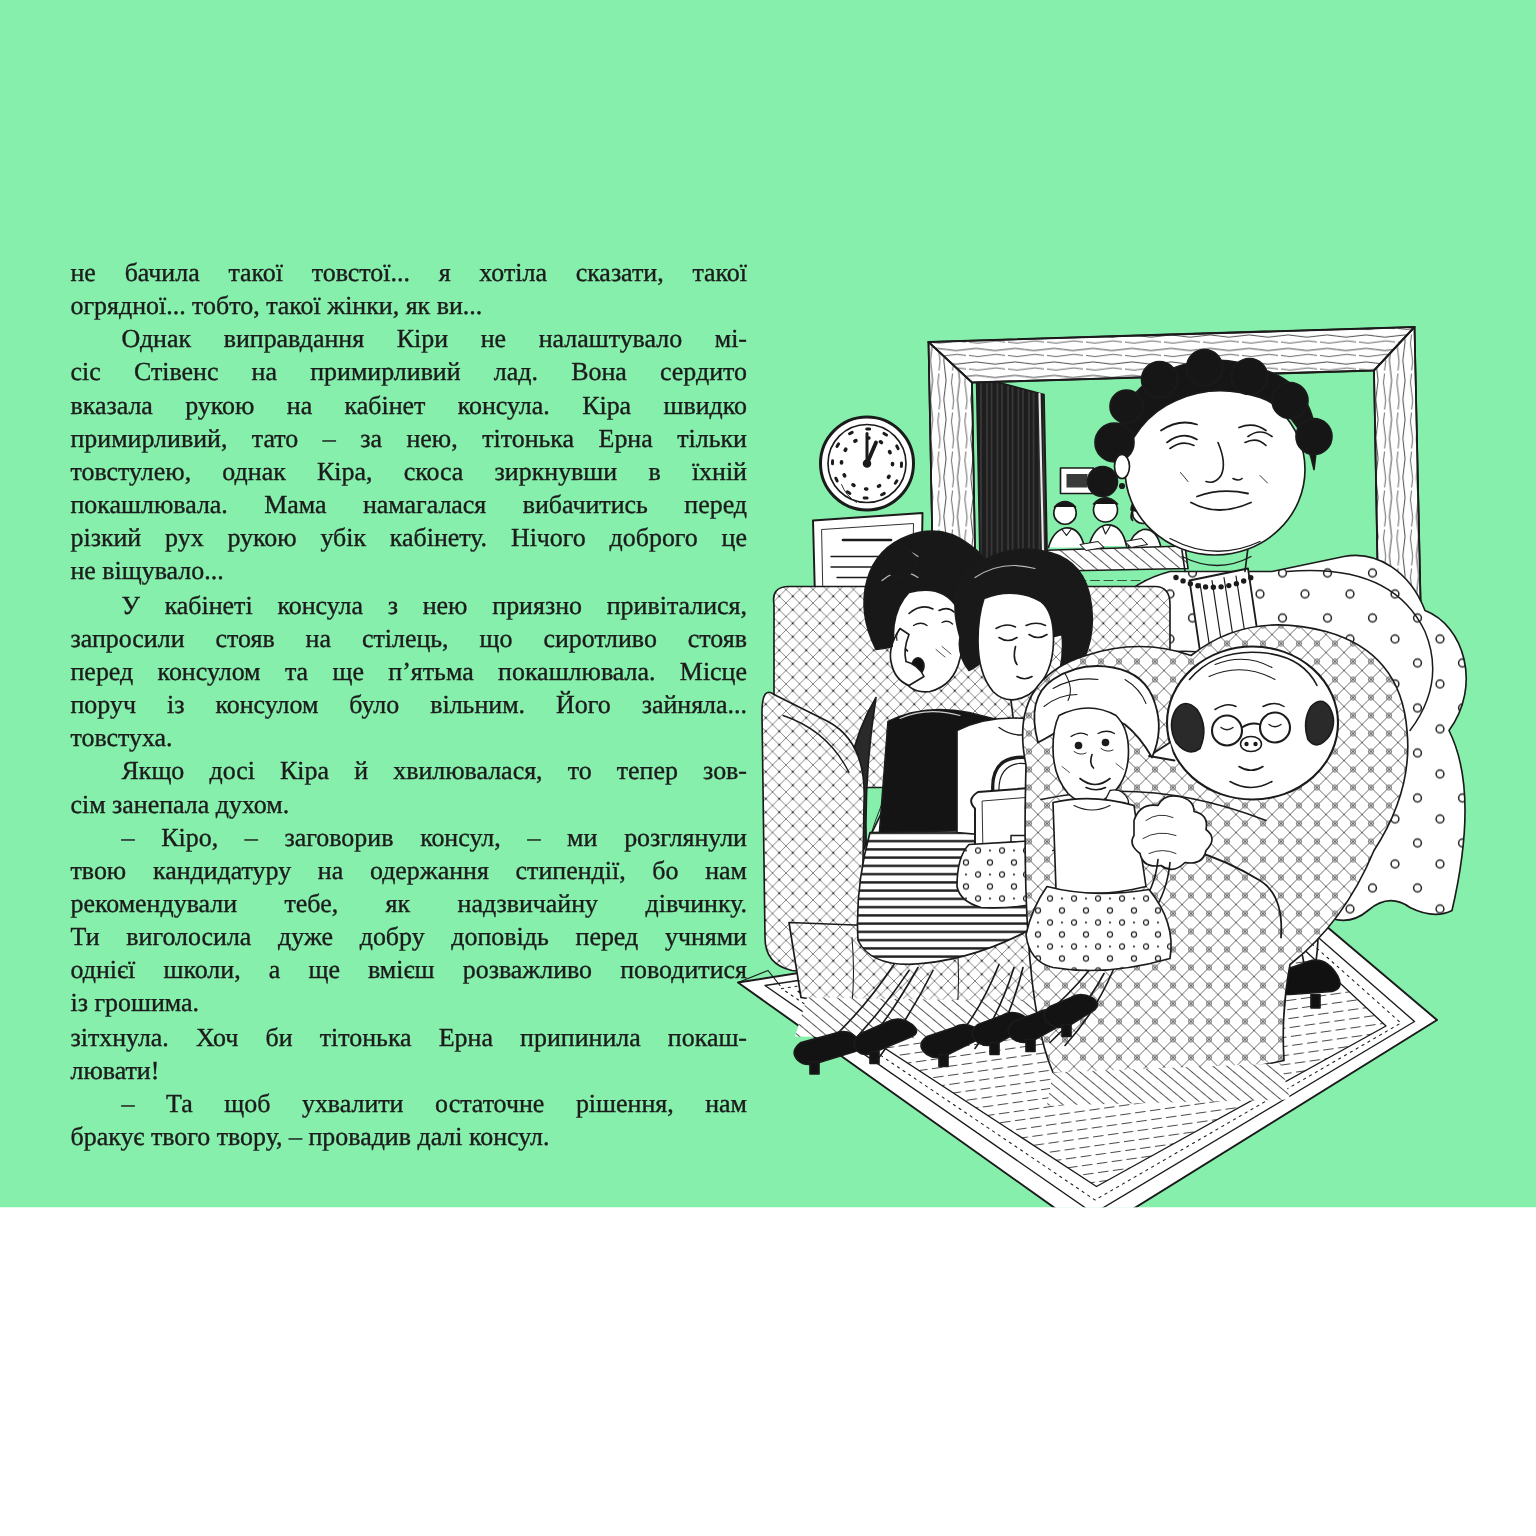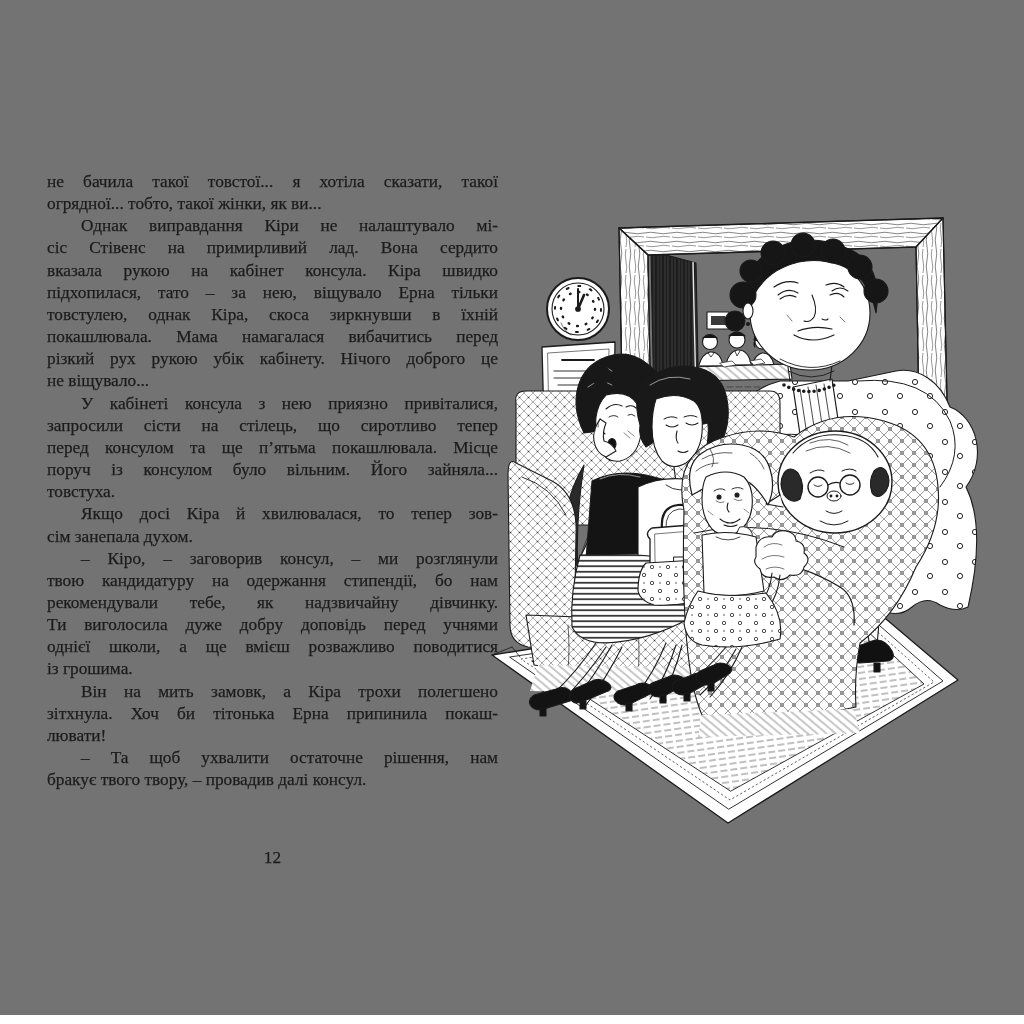--- a/index.html
+++ b/index.html
@@ -1,16 +1,16 @@
 <!DOCTYPE html>
 <html><head>
 <meta charset="utf-8">
 <style>
   html,body{margin:0;padding:0;background:#ffffff;}
-  .page{position:relative;width:1024px;height:1015px;background:#737373;overflow:hidden;
+  .page{position:relative;width:1024px;height:805px;background:#86efac;overflow:hidden;
         font-family:"Liberation Serif","DejaVu Serif",serif;}
   .text-column{position:absolute;left:47px;top:171px;width:451px;
         font-size:17.3px;line-height:22.15px;color:#1c1c1c;
         -webkit-text-stroke:.25px #1c1c1c;}
   .line{text-align:justify;text-align-last:justify;}
   .line.last{text-align-last:left;}
   .line.indent{text-indent:34px;}
   .pagenum{position:absolute;left:47px;top:824px;width:451px;text-align:center;
         font-size:17.3px;color:#1c1c1c;margin-top:24px;-webkit-text-stroke:.25px #1c1c1c;}
   .illu{position:absolute;left:488px;top:195px;width:502px;height:645px;}
@@ -19,39 +19,38 @@
 <body>
 
 <div class="page">
 
   <div class="text-column">
       <div class="line">не бачила такої товстої... я хотіла сказати, такої</div>
       <div class="line last">огрядної... тобто, такої жінки, як ви...</div>
       <div class="line indent">Однак виправдання Кіри не налаштувало мі-</div>
       <div class="line">сіс Стівенс на примирливий лад. Вона сердито</div>
       <div class="line">вказала рукою на кабінет консула. Кіра швидко</div>
-      <div class="line">підхопилася, тато – за нею, віщувало Ерна тільки</div>
+      <div class="line">примирливий, тато – за нею, тітонька Ерна тільки</div>
       <div class="line">товстулею, однак Кіра, скоса зиркнувши в їхній</div>
       <div class="line">покашлювала. Мама намагалася вибачитись перед</div>
       <div class="line">різкий рух рукою убік кабінету. Нічого доброго це</div>
       <div class="line last">не віщувало...</div>
       <div class="line indent">У кабінеті консула з нею приязно привіталися,</div>
-      <div class="line">запросили сісти на стілець, що сиротливо тепер</div>
+      <div class="line">запросили стояв на стілець, що сиротливо стояв</div>
       <div class="line">перед консулом та ще п’ятьма покашлювала. Місце</div>
       <div class="line">поруч із консулом було вільним. Його зайняла...</div>
       <div class="line last">товстуха.</div>
       <div class="line indent">Якщо досі Кіра й хвилювалася, то тепер зов-</div>
       <div class="line last">сім занепала духом.</div>
       <div class="line indent">– Кіро, – заговорив консул, – ми розглянули</div>
       <div class="line">твою кандидатуру на одержання стипендії, бо нам</div>
       <div class="line">рекомендували тебе, як надзвичайну дівчинку.</div>
       <div class="line">Ти виголосила дуже добру доповідь перед учнями</div>
       <div class="line">однієї школи, а ще вмієш розважливо поводитися</div>
       <div class="line last">із грошима.</div>
-      <div class="line indent">Він на мить замовк, а Кіра трохи полегшено</div>
       <div class="line">зітхнула. Хоч би тітонька Ерна припинила покаш-</div>
       <div class="line last">лювати!</div>
       <div class="line indent">– Та щоб ухвалити остаточне рішення, нам</div>
       <div class="line last">бракує твого твору, – провадив далі консул.</div>
     </div>
 
   <div class="pagenum">12</div>
 
   <svg class="illu" viewBox="0 0 502 645" xmlns="http://www.w3.org/2000/svg">
     <defs>

